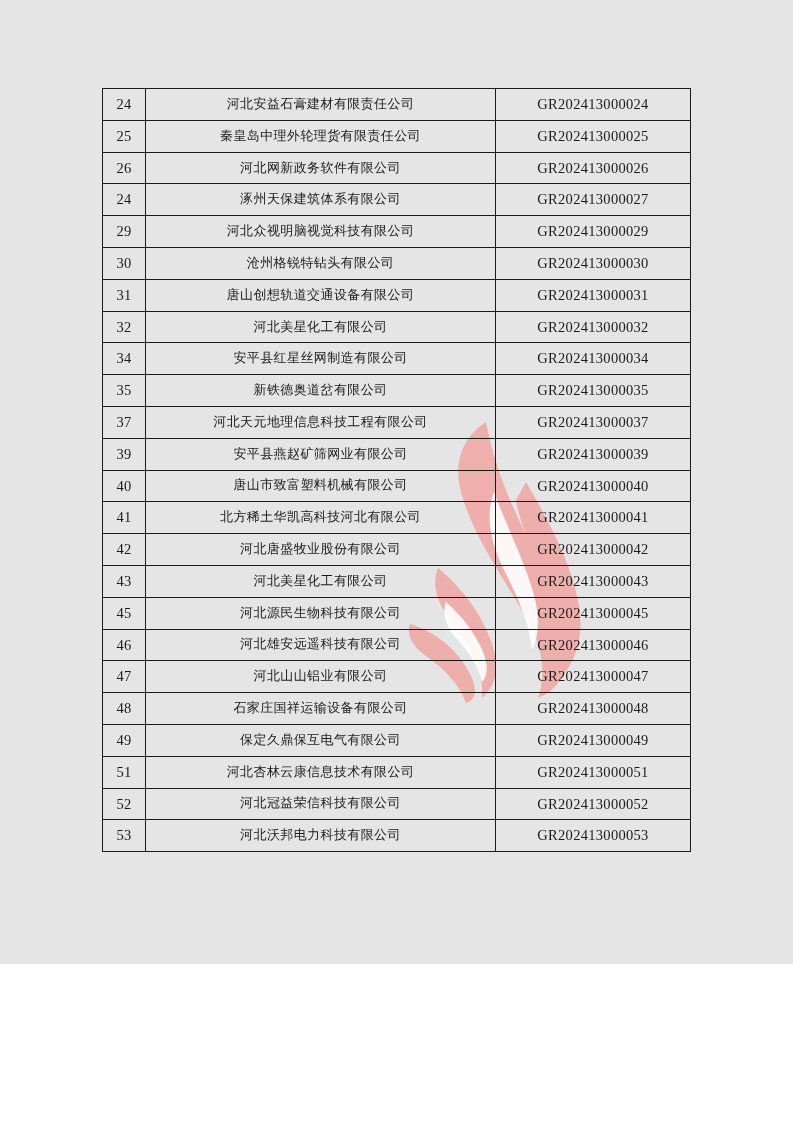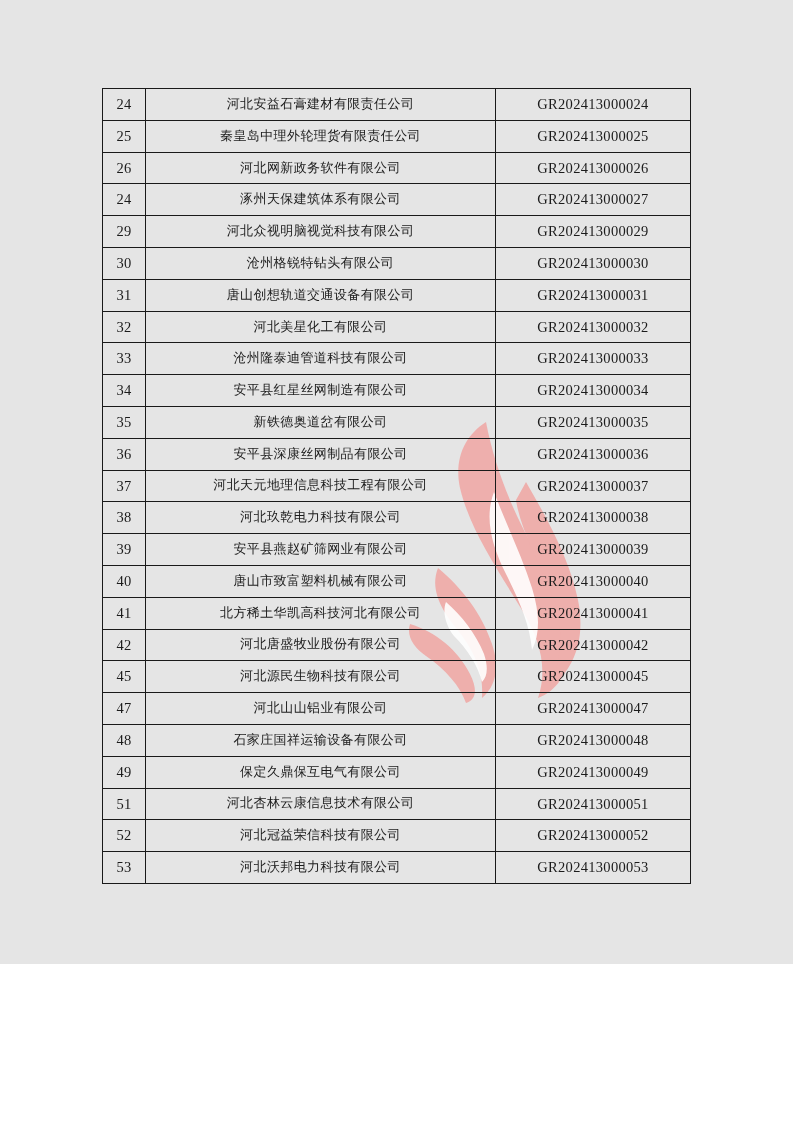--- a/index.html
+++ b/index.html
@@ -151,75 +151,70 @@
             <td class="cell-index">31</td>
             <td class="cell-name">唐山创想轨道交通设备有限公司</td>
             <td class="cell-code">GR202413000031</td>
           </tr>
           <tr>
             <td class="cell-index">32</td>
             <td class="cell-name">河北美星化工有限公司</td>
             <td class="cell-code">GR202413000032</td>
           </tr>
           <tr>
-            <td class="cell-index">33</td>
-            <td class="cell-name">沧州隆泰迪管道科技有限公司</td>
-            <td class="cell-code">GR202413000033</td>
-          </tr>
-          <tr>
             <td class="cell-index">34</td>
             <td class="cell-name">安平县红星丝网制造有限公司</td>
             <td class="cell-code">GR202413000034</td>
           </tr>
           <tr>
             <td class="cell-index">35</td>
             <td class="cell-name">新铁德奥道岔有限公司</td>
             <td class="cell-code">GR202413000035</td>
           </tr>
           <tr>
-            <td class="cell-index">36</td>
-            <td class="cell-name">安平县深康丝网制品有限公司</td>
-            <td class="cell-code">GR202413000036</td>
-          </tr>
-          <tr>
             <td class="cell-index">37</td>
             <td class="cell-name">河北天元地理信息科技工程有限公司</td>
             <td class="cell-code">GR202413000037</td>
           </tr>
           <tr>
-            <td class="cell-index">38</td>
-            <td class="cell-name">河北玖乾电力科技有限公司</td>
-            <td class="cell-code">GR202413000038</td>
-          </tr>
-          <tr>
             <td class="cell-index">39</td>
             <td class="cell-name">安平县燕赵矿筛网业有限公司</td>
             <td class="cell-code">GR202413000039</td>
           </tr>
           <tr>
             <td class="cell-index">40</td>
             <td class="cell-name">唐山市致富塑料机械有限公司</td>
             <td class="cell-code">GR202413000040</td>
           </tr>
           <tr>
             <td class="cell-index">41</td>
             <td class="cell-name">北方稀土华凯高科技河北有限公司</td>
             <td class="cell-code">GR202413000041</td>
           </tr>
           <tr>
             <td class="cell-index">42</td>
             <td class="cell-name">河北唐盛牧业股份有限公司</td>
             <td class="cell-code">GR202413000042</td>
           </tr>
           <tr>
+            <td class="cell-index">43</td>
+            <td class="cell-name">河北美星化工有限公司</td>
+            <td class="cell-code">GR202413000043</td>
+          </tr>
+          <tr>
             <td class="cell-index">45</td>
             <td class="cell-name">河北源民生物科技有限公司</td>
             <td class="cell-code">GR202413000045</td>
           </tr>
           <tr>
+            <td class="cell-index">46</td>
+            <td class="cell-name">河北雄安远遥科技有限公司</td>
+            <td class="cell-code">GR202413000046</td>
+          </tr>
+          <tr>
             <td class="cell-index">47</td>
             <td class="cell-name">河北山山铝业有限公司</td>
             <td class="cell-code">GR202413000047</td>
           </tr>
           <tr>
             <td class="cell-index">48</td>
             <td class="cell-name">石家庄国祥运输设备有限公司</td>
             <td class="cell-code">GR202413000048</td>
           </tr>
           <tr>

